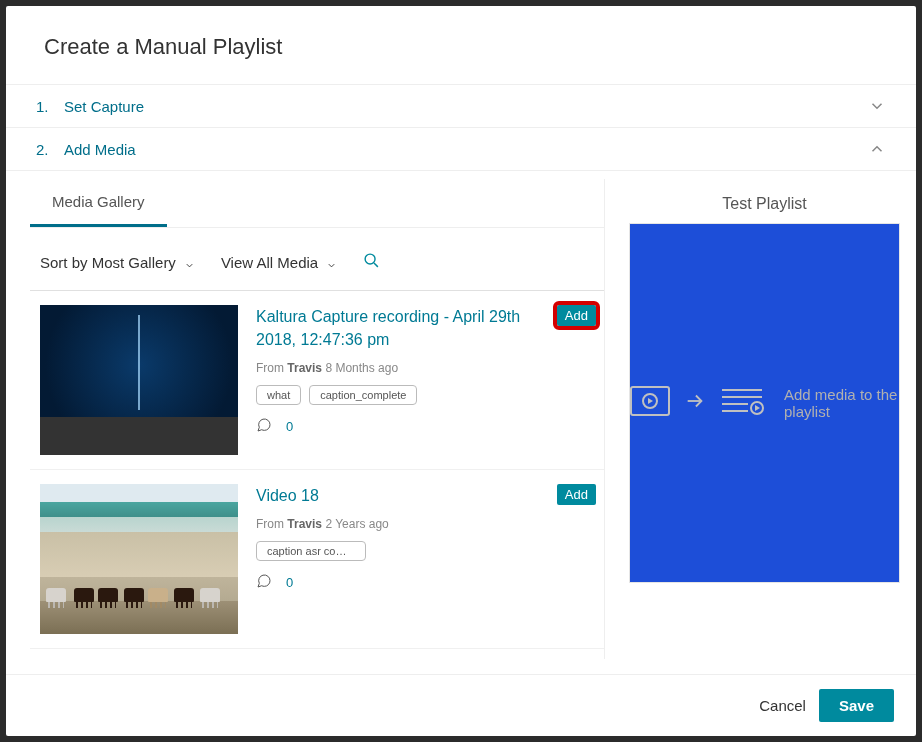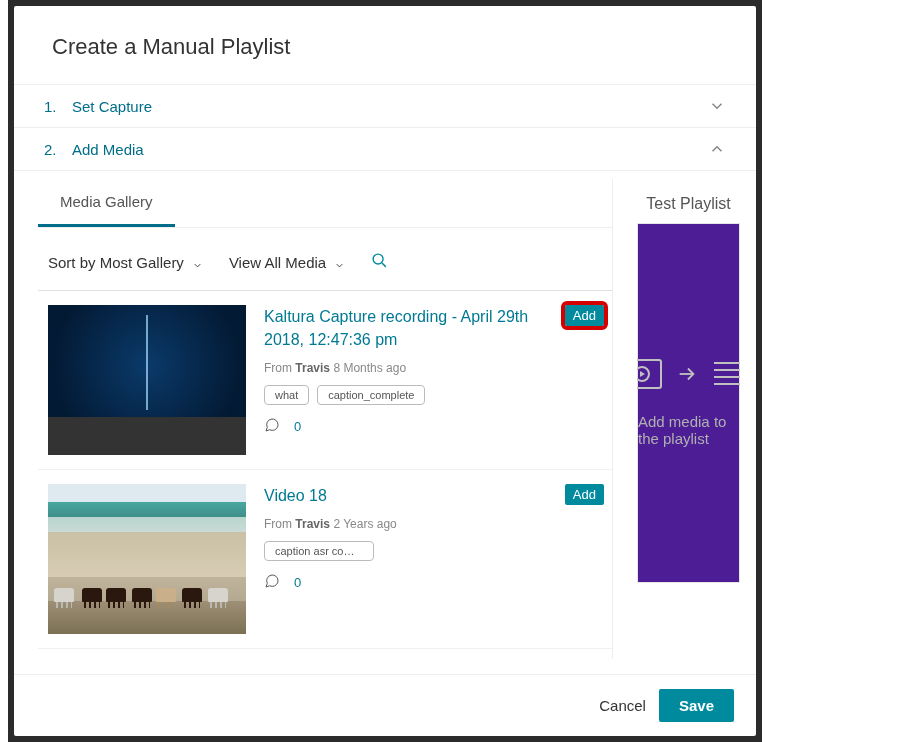--- a/index.html
+++ b/index.html
@@ -1,17 +1,17 @@
 <!DOCTYPE html>
 <html><head>
 <meta charset="utf-8">
 <style>
   *{box-sizing:border-box;margin:0;padding:0;}
   html,body{width:922px;height:742px;overflow:hidden;font-family:"Segoe UI",Arial,sans-serif;}
-  .backdrop{width:754px;height:742px;background:#2b2b2b;position:relative;margin-left:8px;}
+  .backdrop{width:922px;height:742px;background:#2b2b2b;position:relative;}
   .bg-hint{position:absolute;top:8px;left:14px;color:#4a4a4a;font-size:20px;font-weight:700;}
   .modal{position:absolute;top:6px;left:6px;right:6px;bottom:6px;background:#fff;border-radius:2px;display:flex;flex-direction:column;}
   .modal-header{padding:28px 30px 24px 38px;border-bottom:1px solid #eee;}
   .modal-title{font-size:22px;color:#333;font-weight:400;}
   .modal-body{flex:1 1 auto;overflow:hidden;position:relative;}
   .outer-scroll{position:absolute;inset:0;overflow-y:scroll;}
   .acc{border-bottom:1px solid #eee;}
   .acc-head{display:flex;align-items:center;justify-content:space-between;padding:12px 30px 12px 30px;cursor:pointer;}
   .acc-label{display:flex;gap:14px;color:#006e8a;font-size:15px;align-items:baseline;}
   .acc-num{width:14px;color:#006e8a;}
@@ -52,21 +52,21 @@
   .tags{display:flex;gap:8px;margin-top:10px;flex-wrap:wrap;}
   .tag{font-size:11px;color:#555;border:1px solid #bbb;border-radius:4px;padding:3px 10px;white-space:nowrap;max-width:110px;overflow:hidden;text-overflow:ellipsis;}
   .comments{display:flex;align-items:center;gap:14px;margin-top:12px;color:#007a94;font-size:13px;}
   .comments svg{width:16px;height:16px;stroke:#555;fill:none;stroke-width:1.5;}
   .addbtn{position:absolute;top:14px;right:8px;background:#008a9e;color:#fff;font-size:13px;padding:3px 8px;border:none;border-radius:2px;cursor:pointer;}
   .addbtn.highlighted{outline:4px solid #d40000;outline-offset:0;}
   .right{flex:1;padding:8px 6px 8px 24px;display:flex;flex-direction:column;}
   .pl-title{text-align:center;font-size:16px;color:#555;padding:8px 0 10px;}
   .pl-box-wrap{flex:1;position:relative;min-height:380px;}
   .pl-scroll{position:absolute;inset:0;overflow-y:scroll;}
-  .pl-box{min-height:360px;border:1px solid #e5e5e5;background:#4c1d95;display:flex;flex-direction:column;align-items:center;justify-content:center;gap:20px;color:#b0b0b0;}
+  .pl-box{min-height:360px;border:1px solid #e5e5e5;background:#1d4ed8;display:flex;flex-direction:row;align-items:center;justify-content:center;gap:20px;color:#b0b0b0;}
   .placeholder-row{display:flex;align-items:center;gap:14px;}
   .ph-ic svg{stroke:#c0c0c0;fill:none;stroke-width:2;}
   .ph-text{font-size:15px;}
   .modal-footer{padding:14px 22px;display:flex;justify-content:flex-end;gap:1px;align-items:center;border-top:1px solid #eee;}
   .btn-cancel{background:transparent;border:none;font-size:15px;color:#333;padding:8px 12px;cursor:pointer;}
   .btn-save{background:#008a9e;border:none;color:#fff;font-size:15px;padding:8px 20px;border-radius:2px;cursor:pointer;font-weight:bold;}
   
   ::-webkit-scrollbar{width:16px;background:#f1f1f1;}
   ::-webkit-scrollbar-thumb{background:#c0c0c0;}
   ::-webkit-scrollbar-button{height:16px;background:#f1f1f1;}

